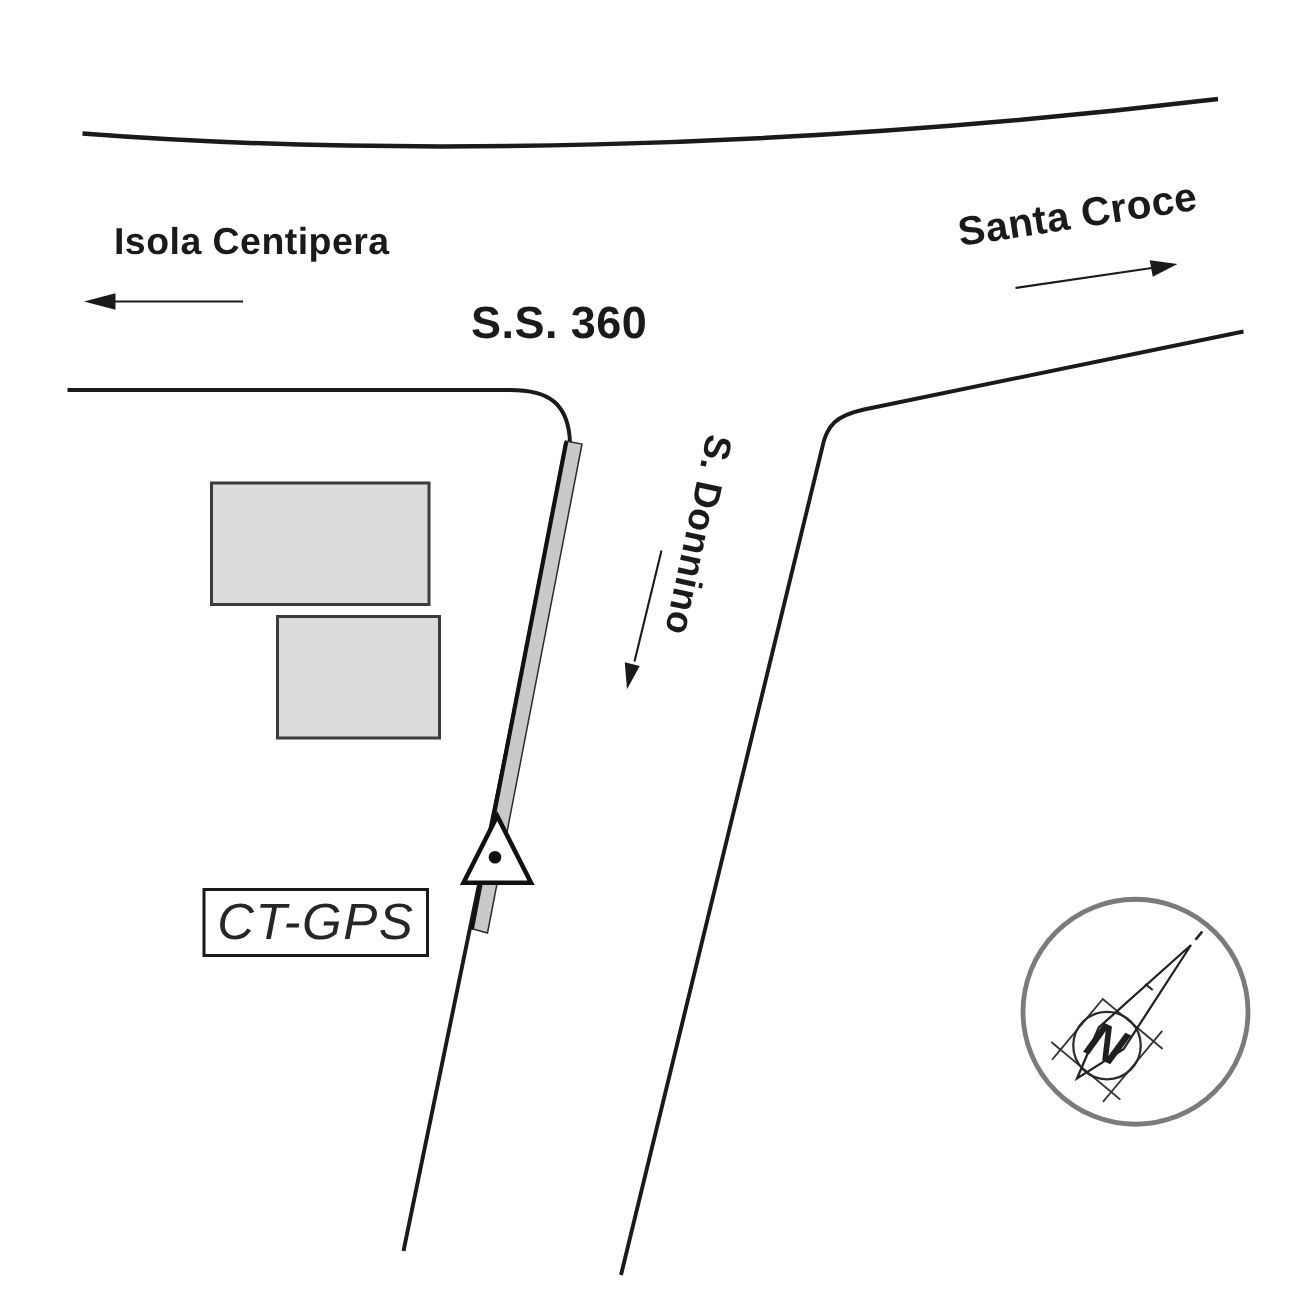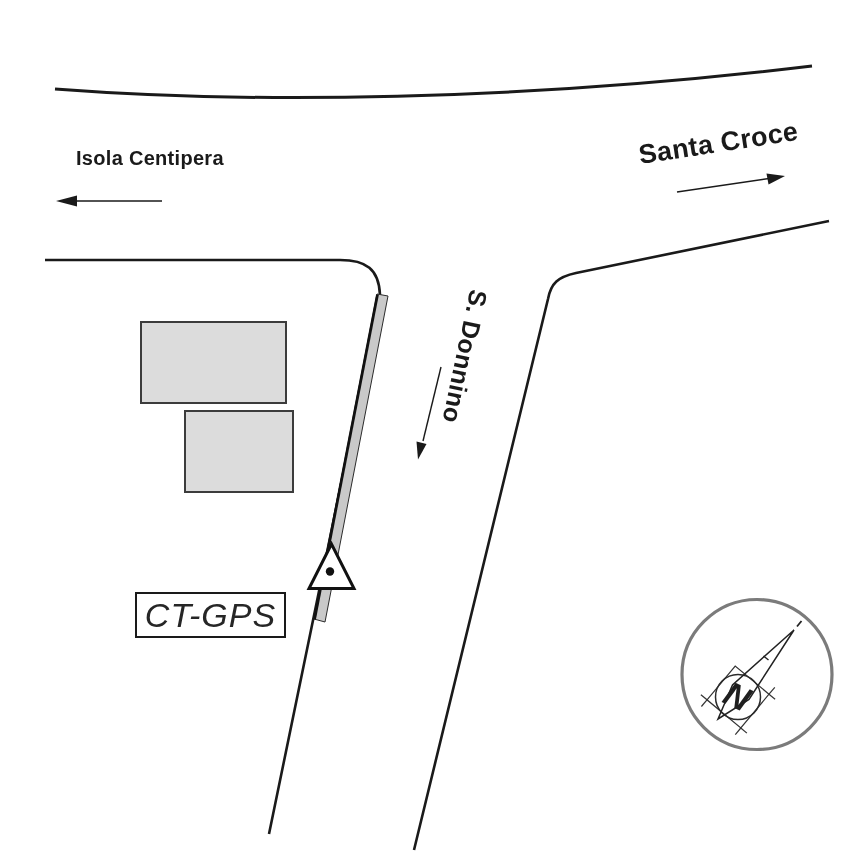--- a/index.html
+++ b/index.html
@@ -2,21 +2,21 @@
 <html><head>
 <meta charset="utf-8">
 <style>
   html,body{margin:0;padding:0;background:#ffffff;}
   #canvas{
     position:relative;width:866px;height:866px;background:#ffffff;overflow:hidden;
     font-family:"Liberation Sans","DejaVu Sans",sans-serif;color:#1a1a1a;
   }
   #linework{position:absolute;left:0;top:0;}
   .lbl{position:absolute;white-space:nowrap;font-weight:bold;color:#1a1a1a;}
-  .lbl-isola{left:76px;top:147px;font-size:20px;letter-spacing:.3px;}
+  .lbl-isola{left:76px;top:147px;font-size:25px;letter-spacing:.3px;}
   .lbl-ss360{left:314px;top:199px;font-size:30px;letter-spacing:.3px;}
   .lbl-santa{left:638px;top:128px;font-size:27px;letter-spacing:.3px;
              transform:rotate(-8.7deg);transform-origin:50% 50%;}
   .lbl-donnino{left:493px;top:293px;font-size:25px;letter-spacing:.4px;
              transform:rotate(102deg);transform-origin:0 0;}
   .station-box{
     position:absolute;left:135px;top:550px;width:151px;height:46px;
     background:#ffffff;border:2px solid #1a1a1a;box-sizing:border-box;
     display:flex;align-items:center;justify-content:center;margin-top:42px;
   }
@@ -78,20 +78,21 @@
       </g>
       <circle cx="738" cy="697" r="22.5" fill="none" stroke="#2b2b2b" stroke-width="1.5"></circle>
       <polygon points="794,630 749,699.5 718,719 732.5,685" fill="none" stroke="#222222" stroke-width="1.5"></polygon>
       <line x1="763.5" y1="656" x2="768.5" y2="660" stroke="#222222" stroke-width="1.4"></line>
       <line x1="797" y1="626.5" x2="801.5" y2="621" stroke="#222222" stroke-width="1.8"></line>
     </g>
   </svg>
 
   <div class="lbl lbl-isola">Isola Centipera</div>
 
+  <div class="lbl lbl-ss360">S.S. 360</div>
 
   <div class="lbl lbl-santa">Santa Croce</div>
 
   <div class="lbl lbl-donnino">S. Donnino</div>
 
   <div class="station-box">
     <span>CT-GPS</span>
   </div>
 
   <div class="lbl-north">N</div>

